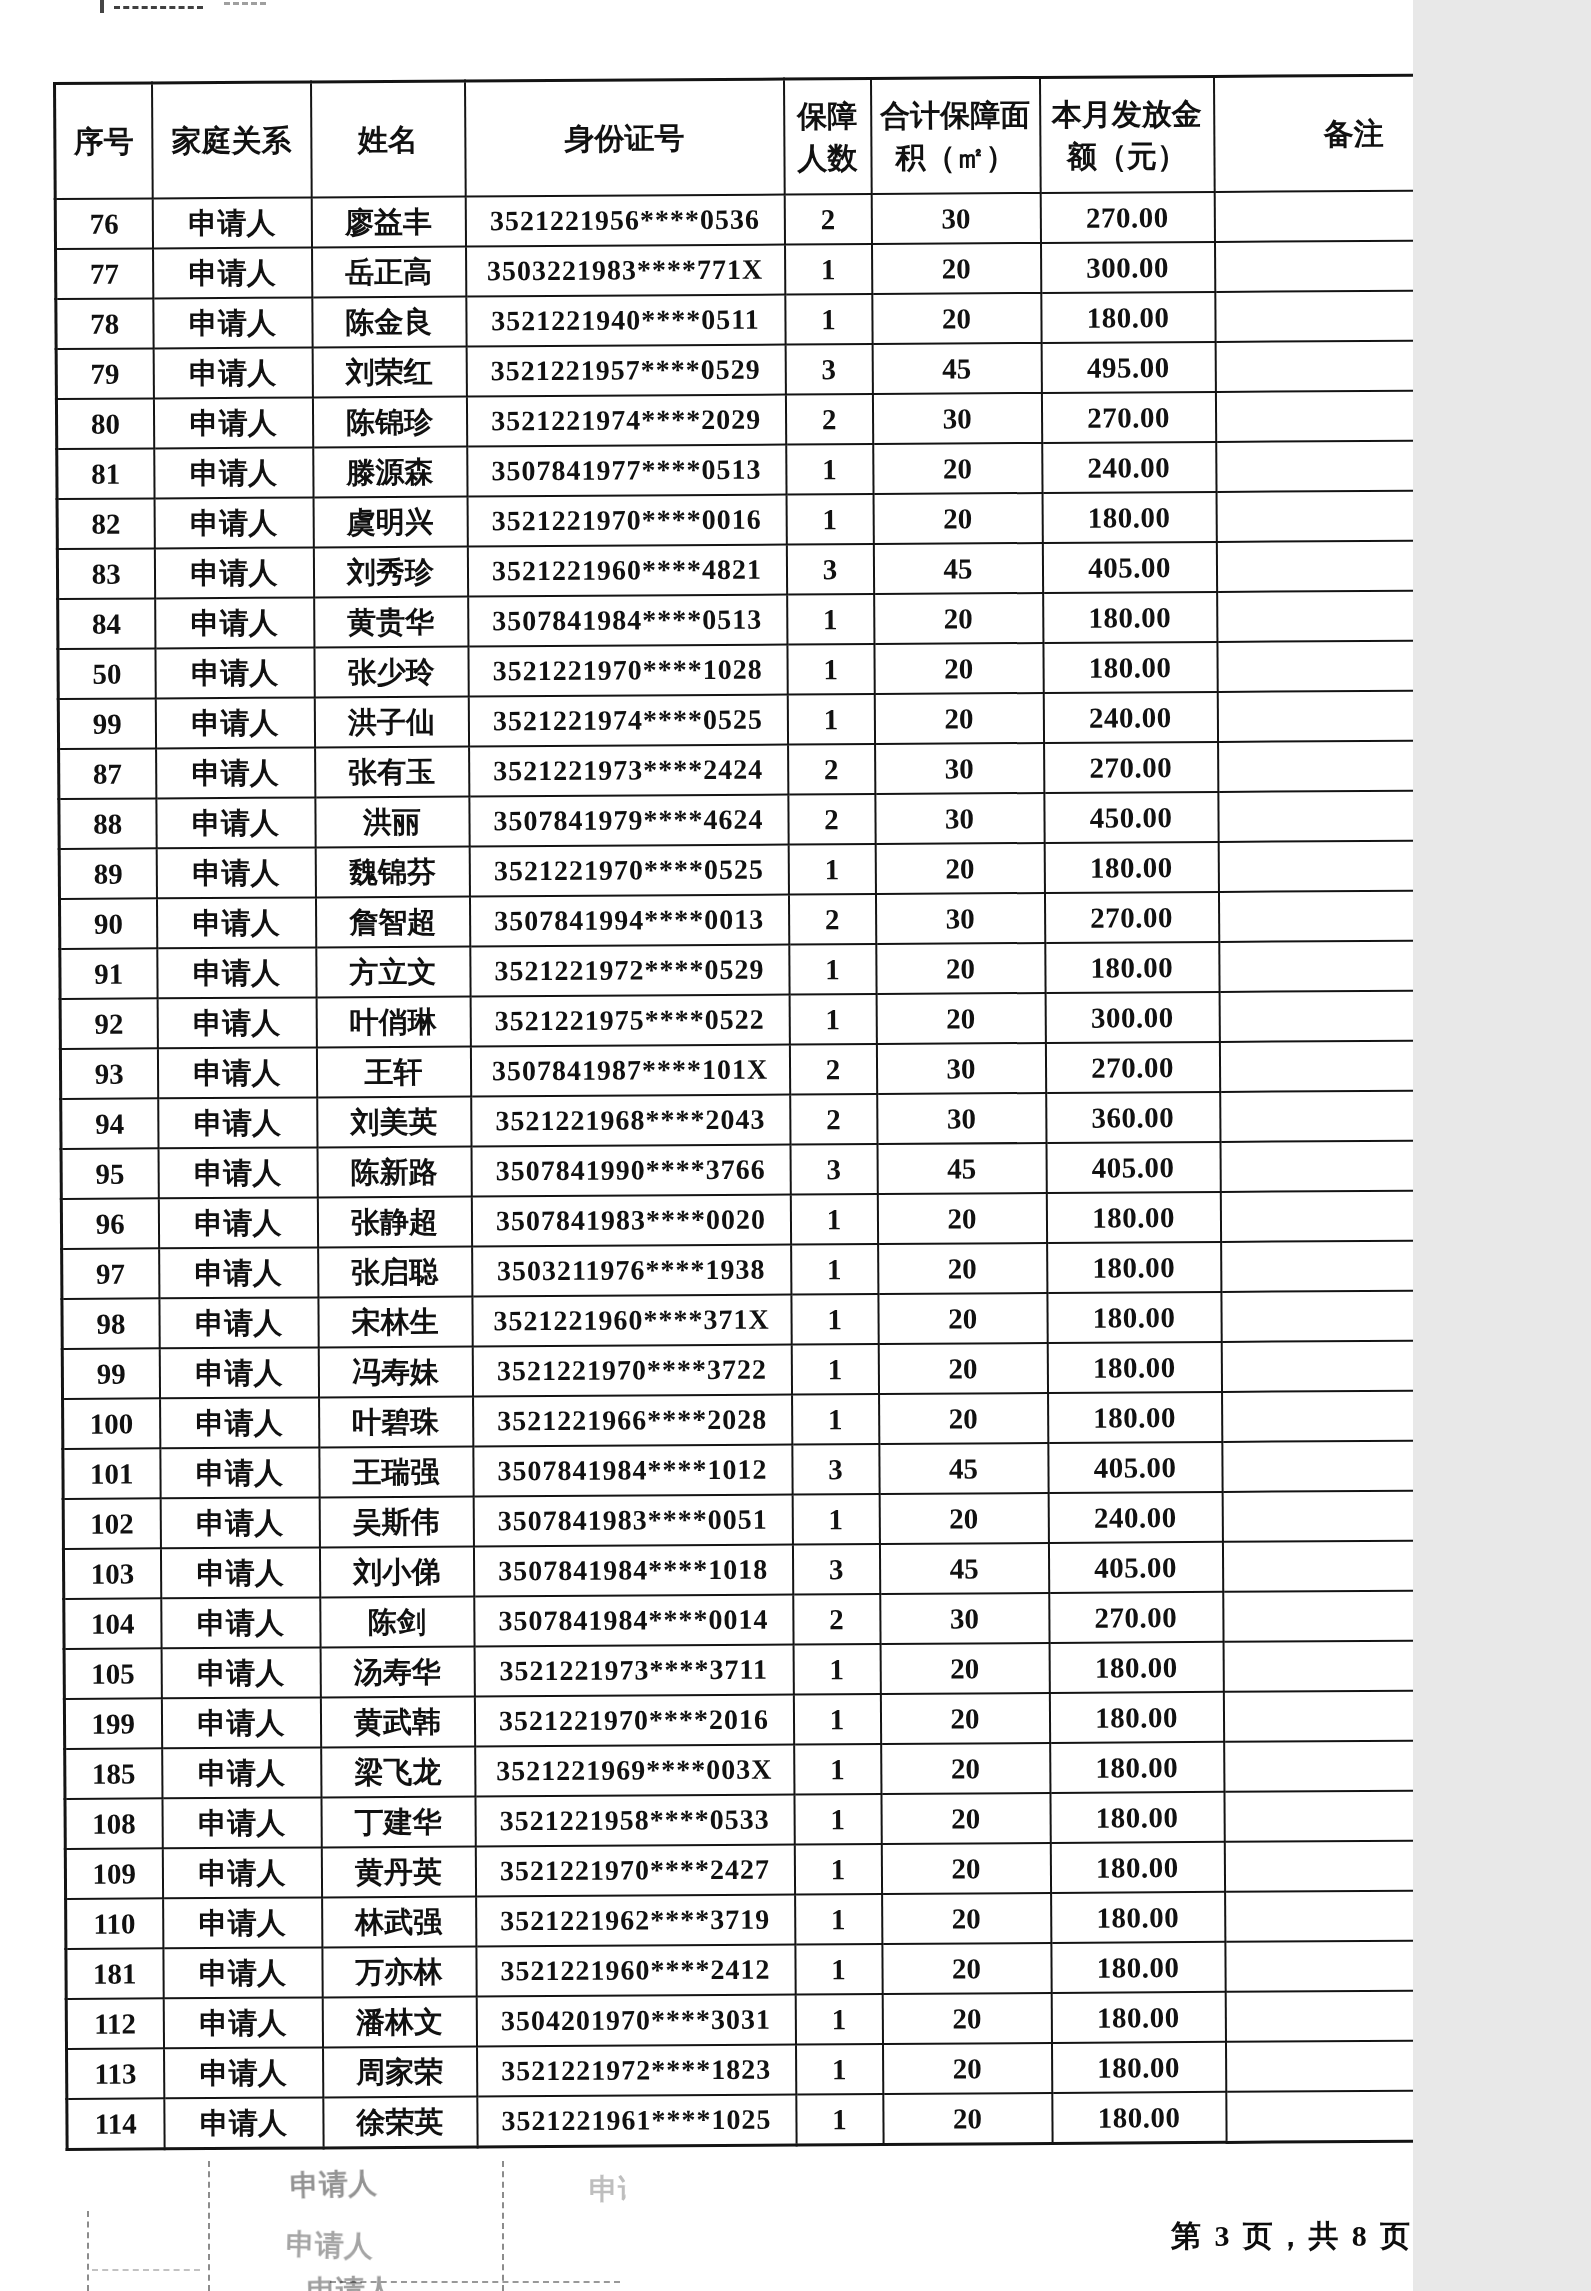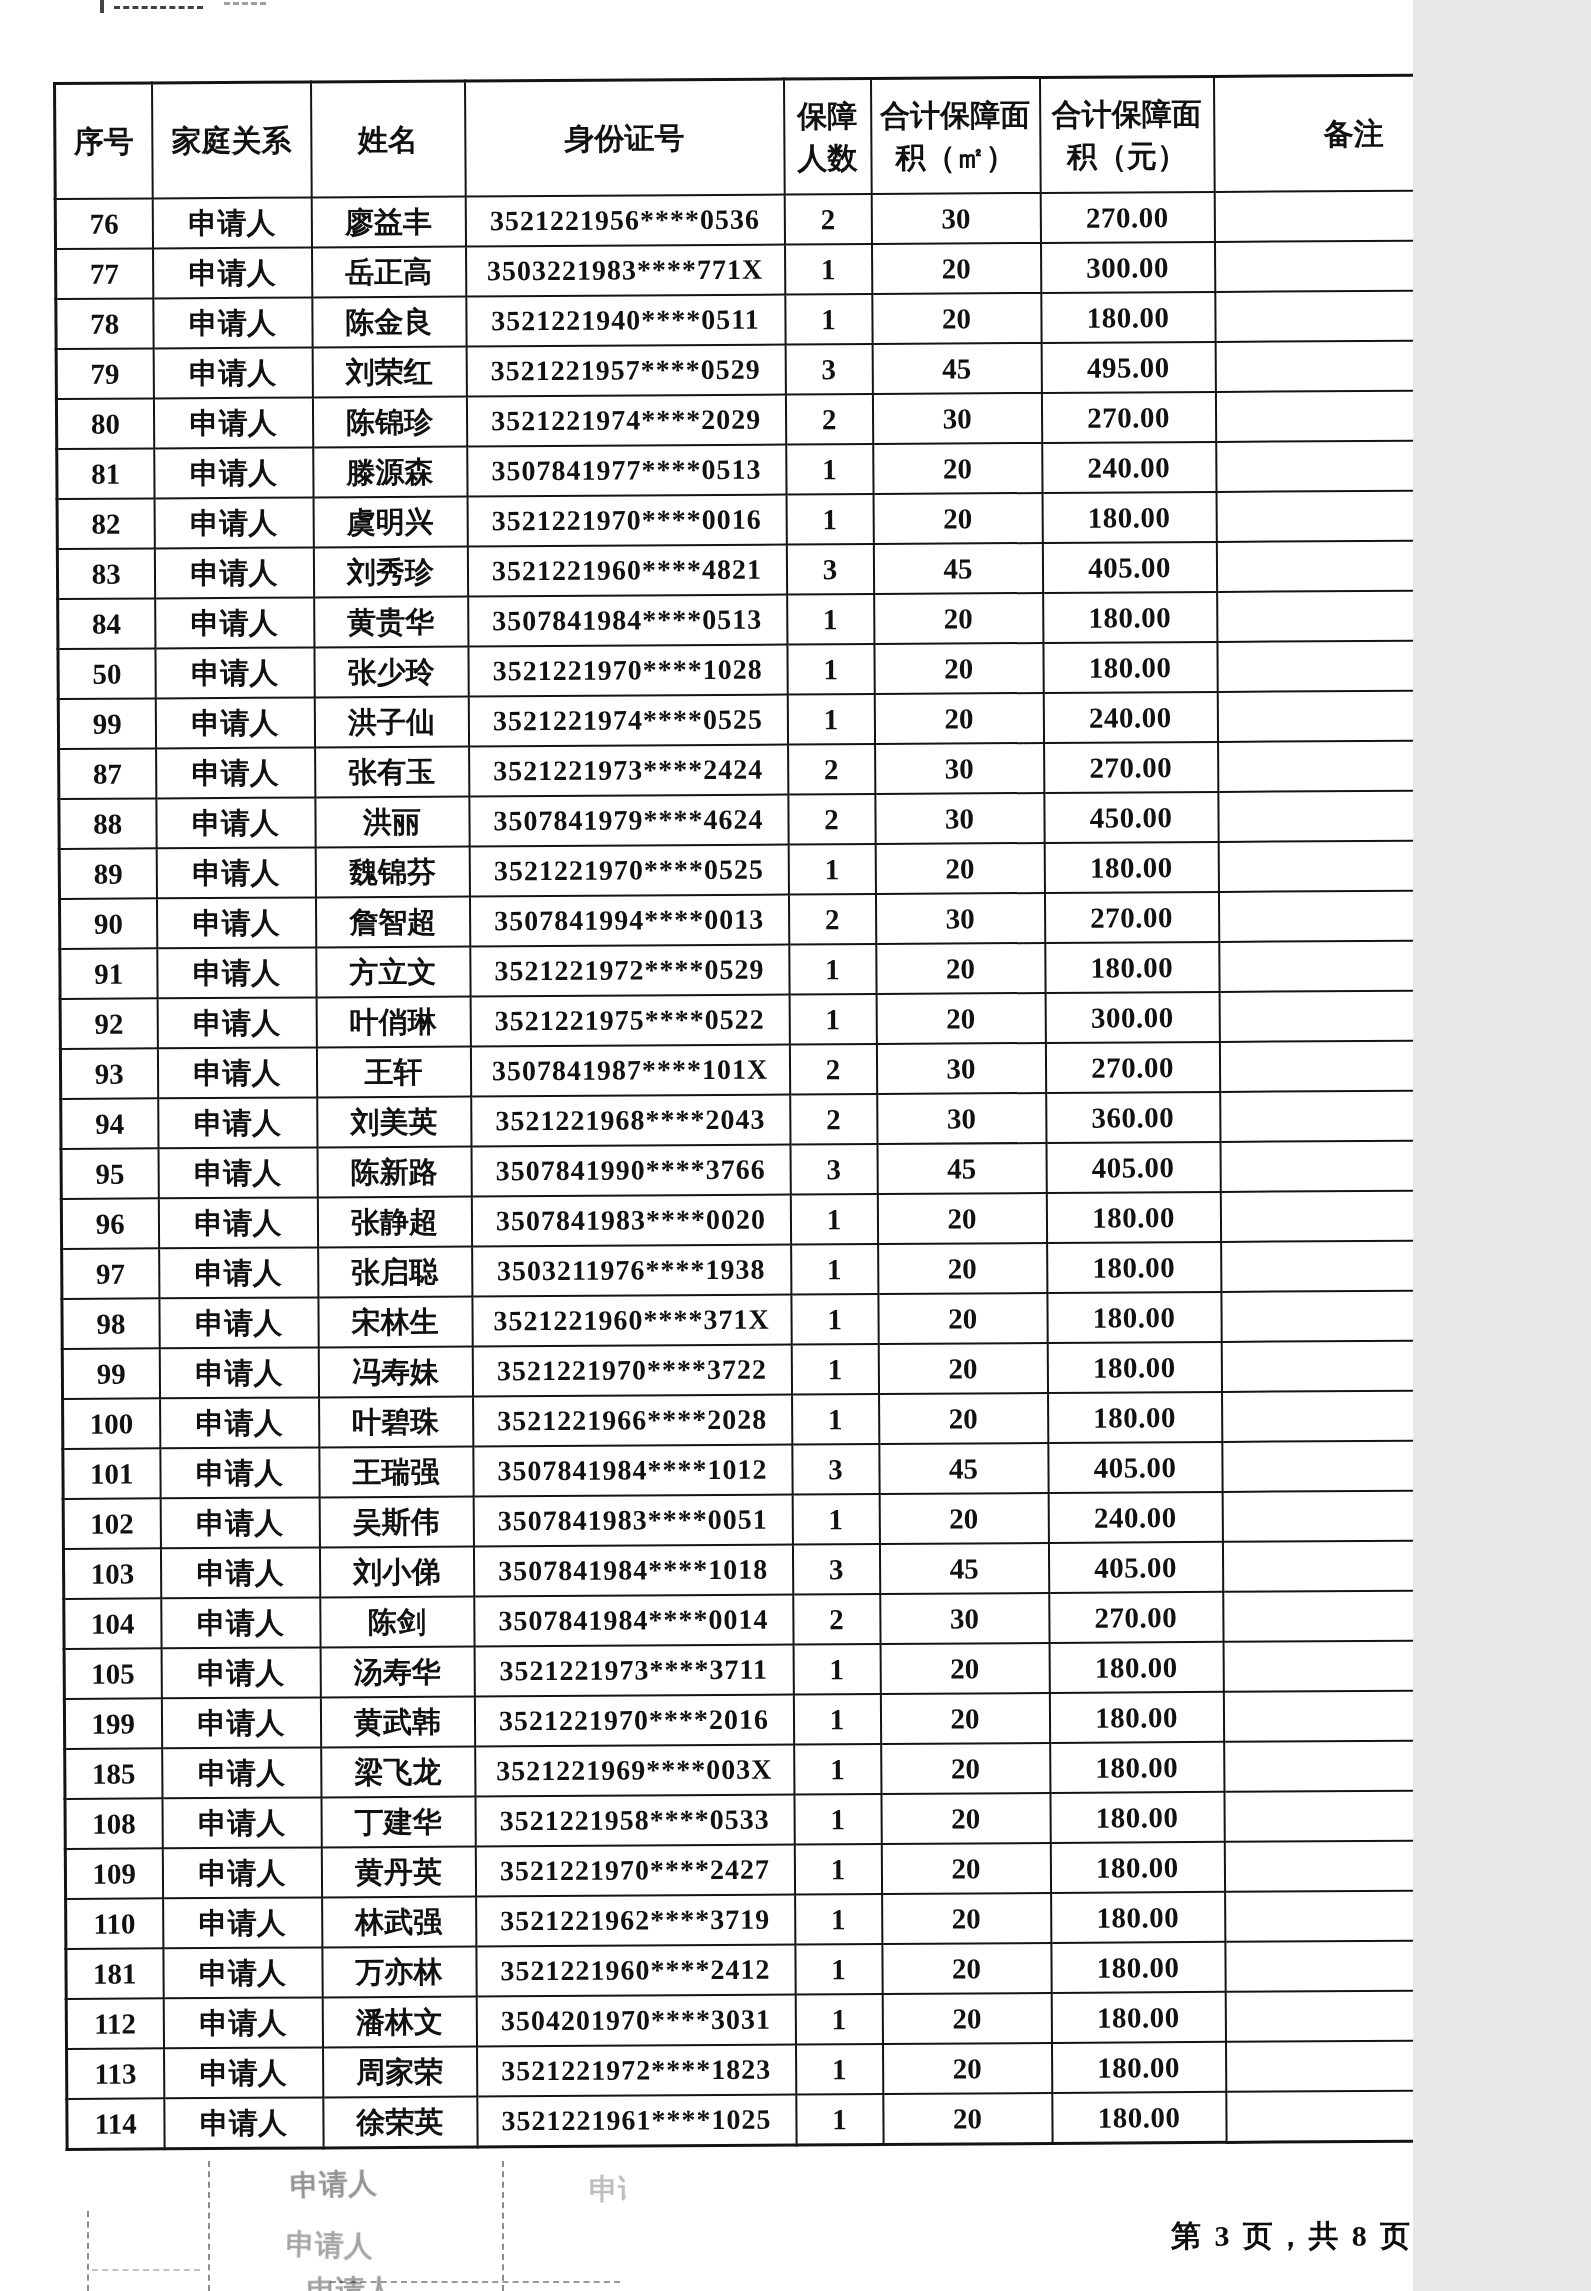--- a/index.html
+++ b/index.html
@@ -90,21 +90,21 @@
           <col class="c7">
       </colgroup>
       <thead>
         <tr>
           <th>序号</th>
           <th>家庭关系</th>
           <th>姓名</th>
           <th>身份证号</th>
           <th>保障人数</th>
           <th>合计保障面积（㎡）</th>
-          <th>合计保障面积（元）</th>
+          <th>本月发放金额（元）</th>
           <th>备注</th>
         </tr>
       </thead>
       <tbody>
           <tr>
             <td class="c0">76</td>
             <td class="c1">申请人</td>
             <td class="c2">廖益丰</td>
             <td class="c3">3521221956****0536</td>
             <td class="c4">2</td>

